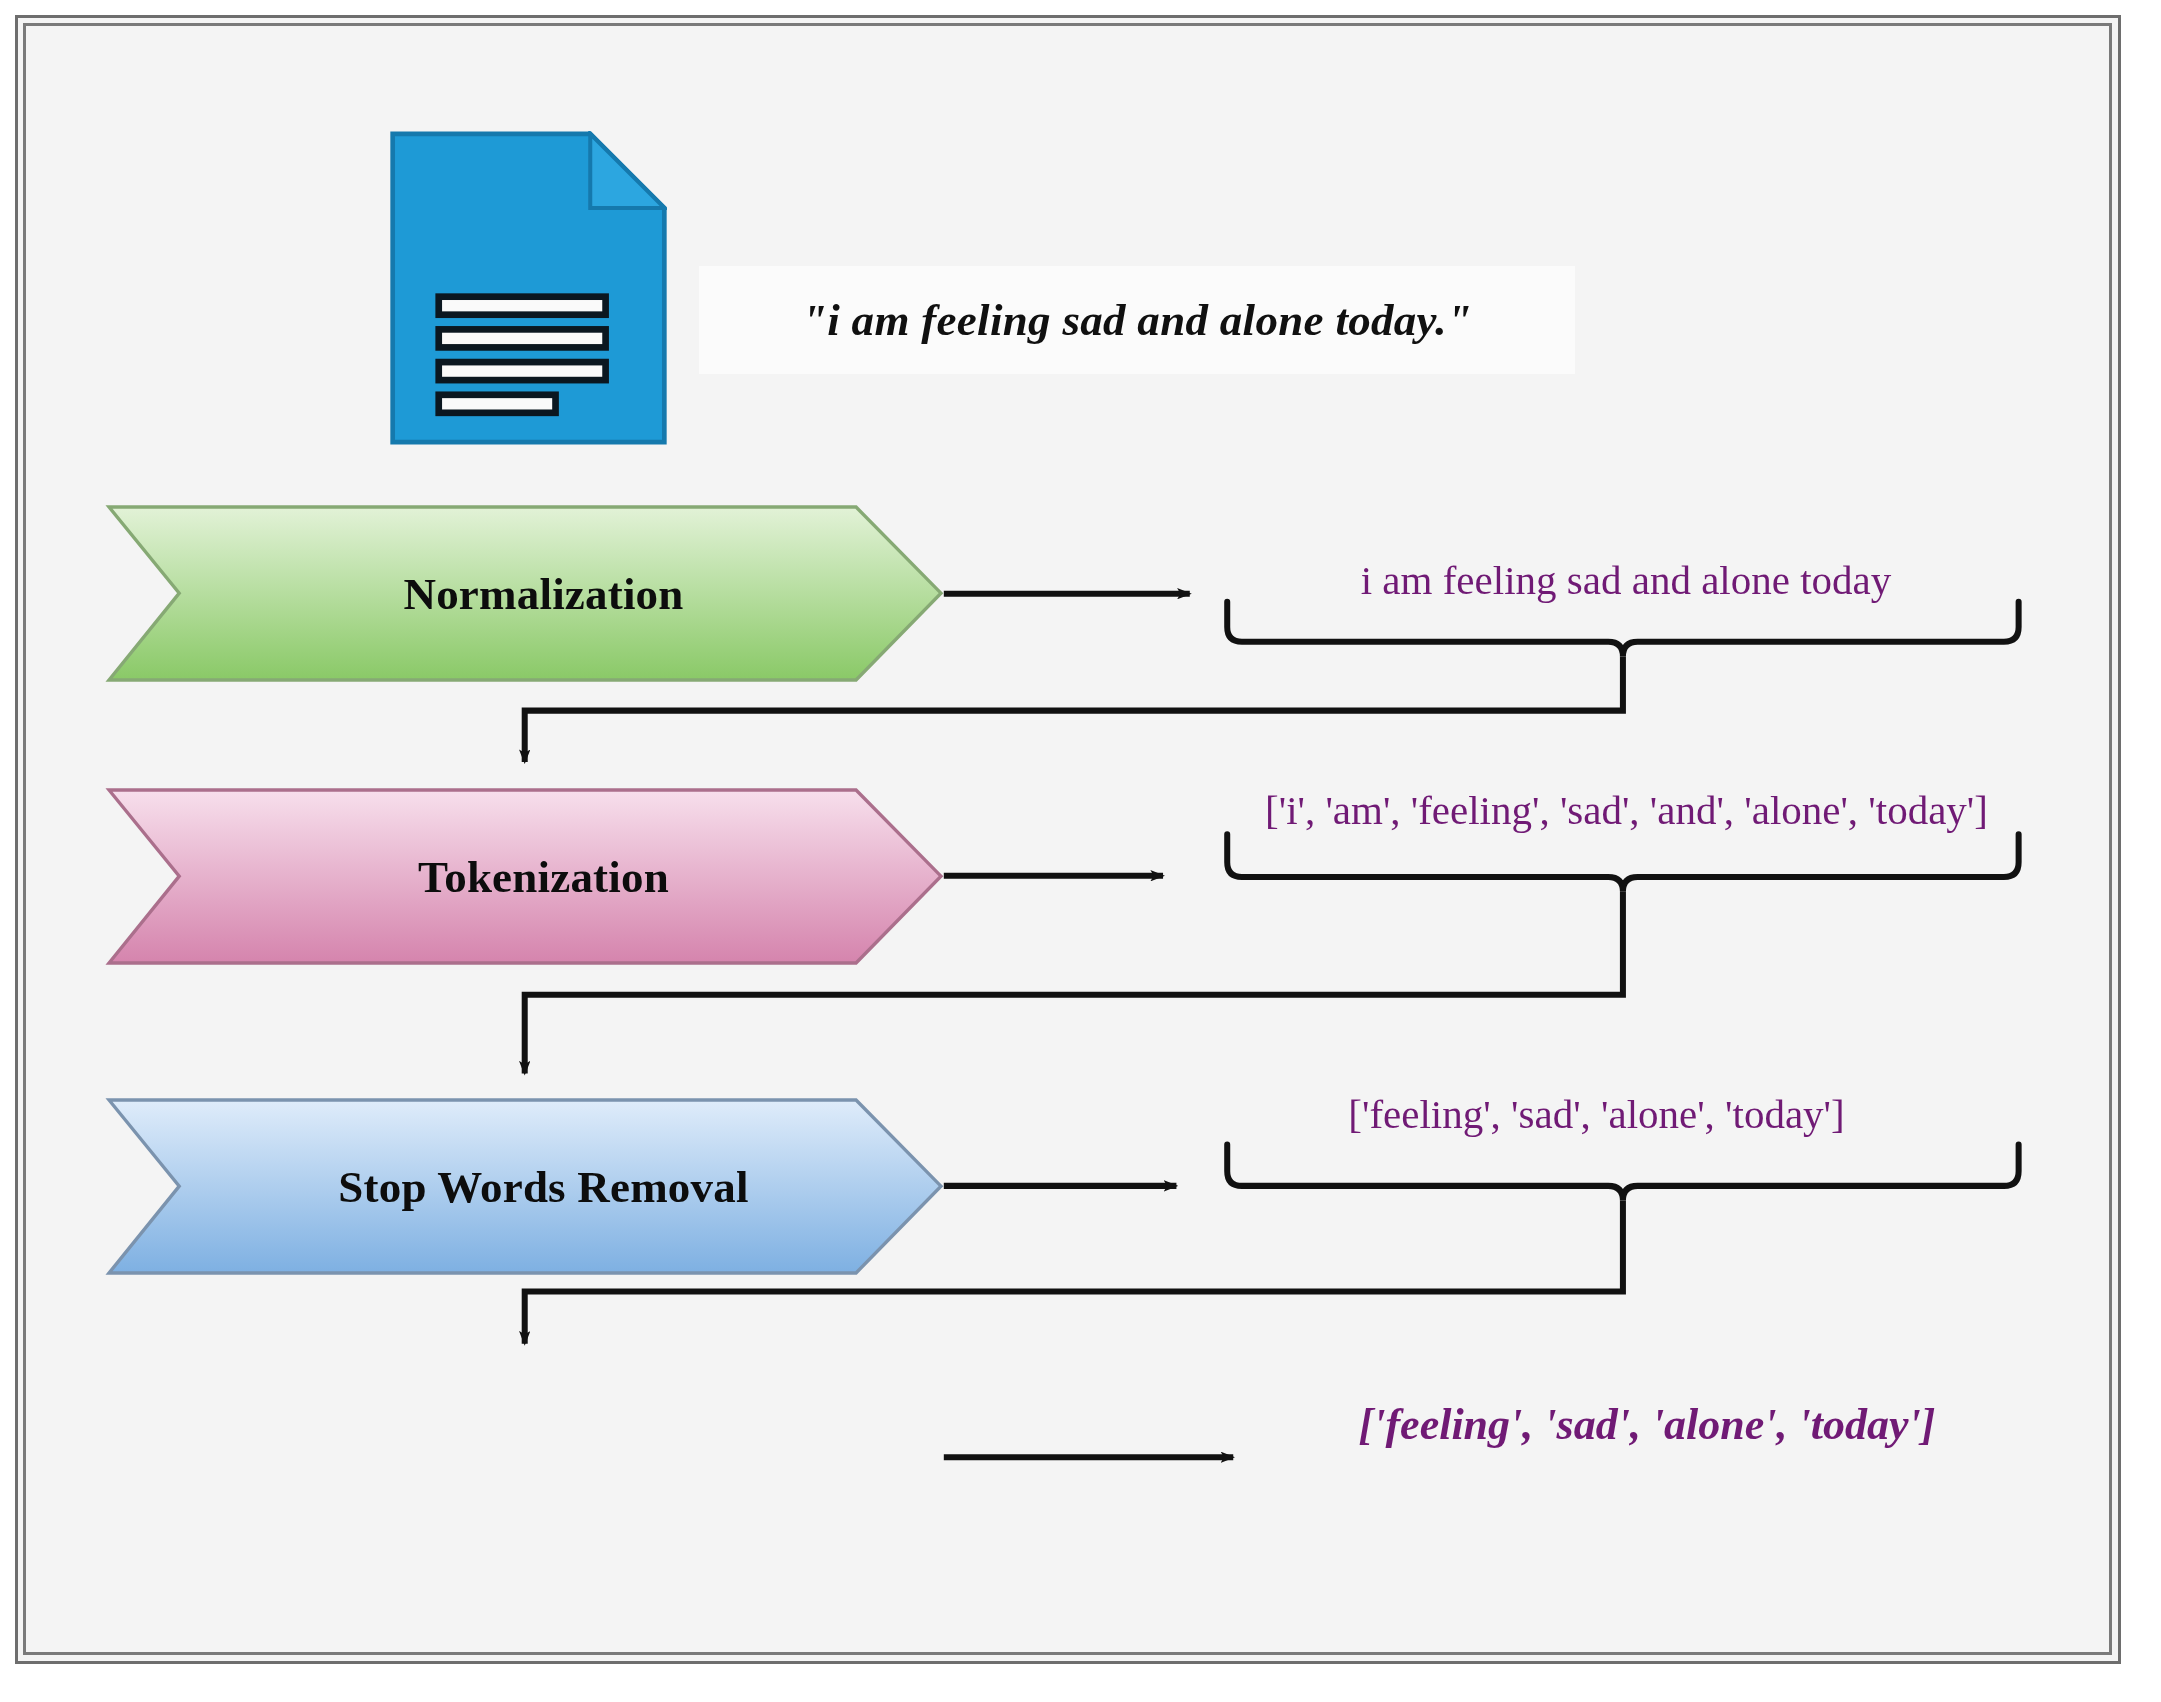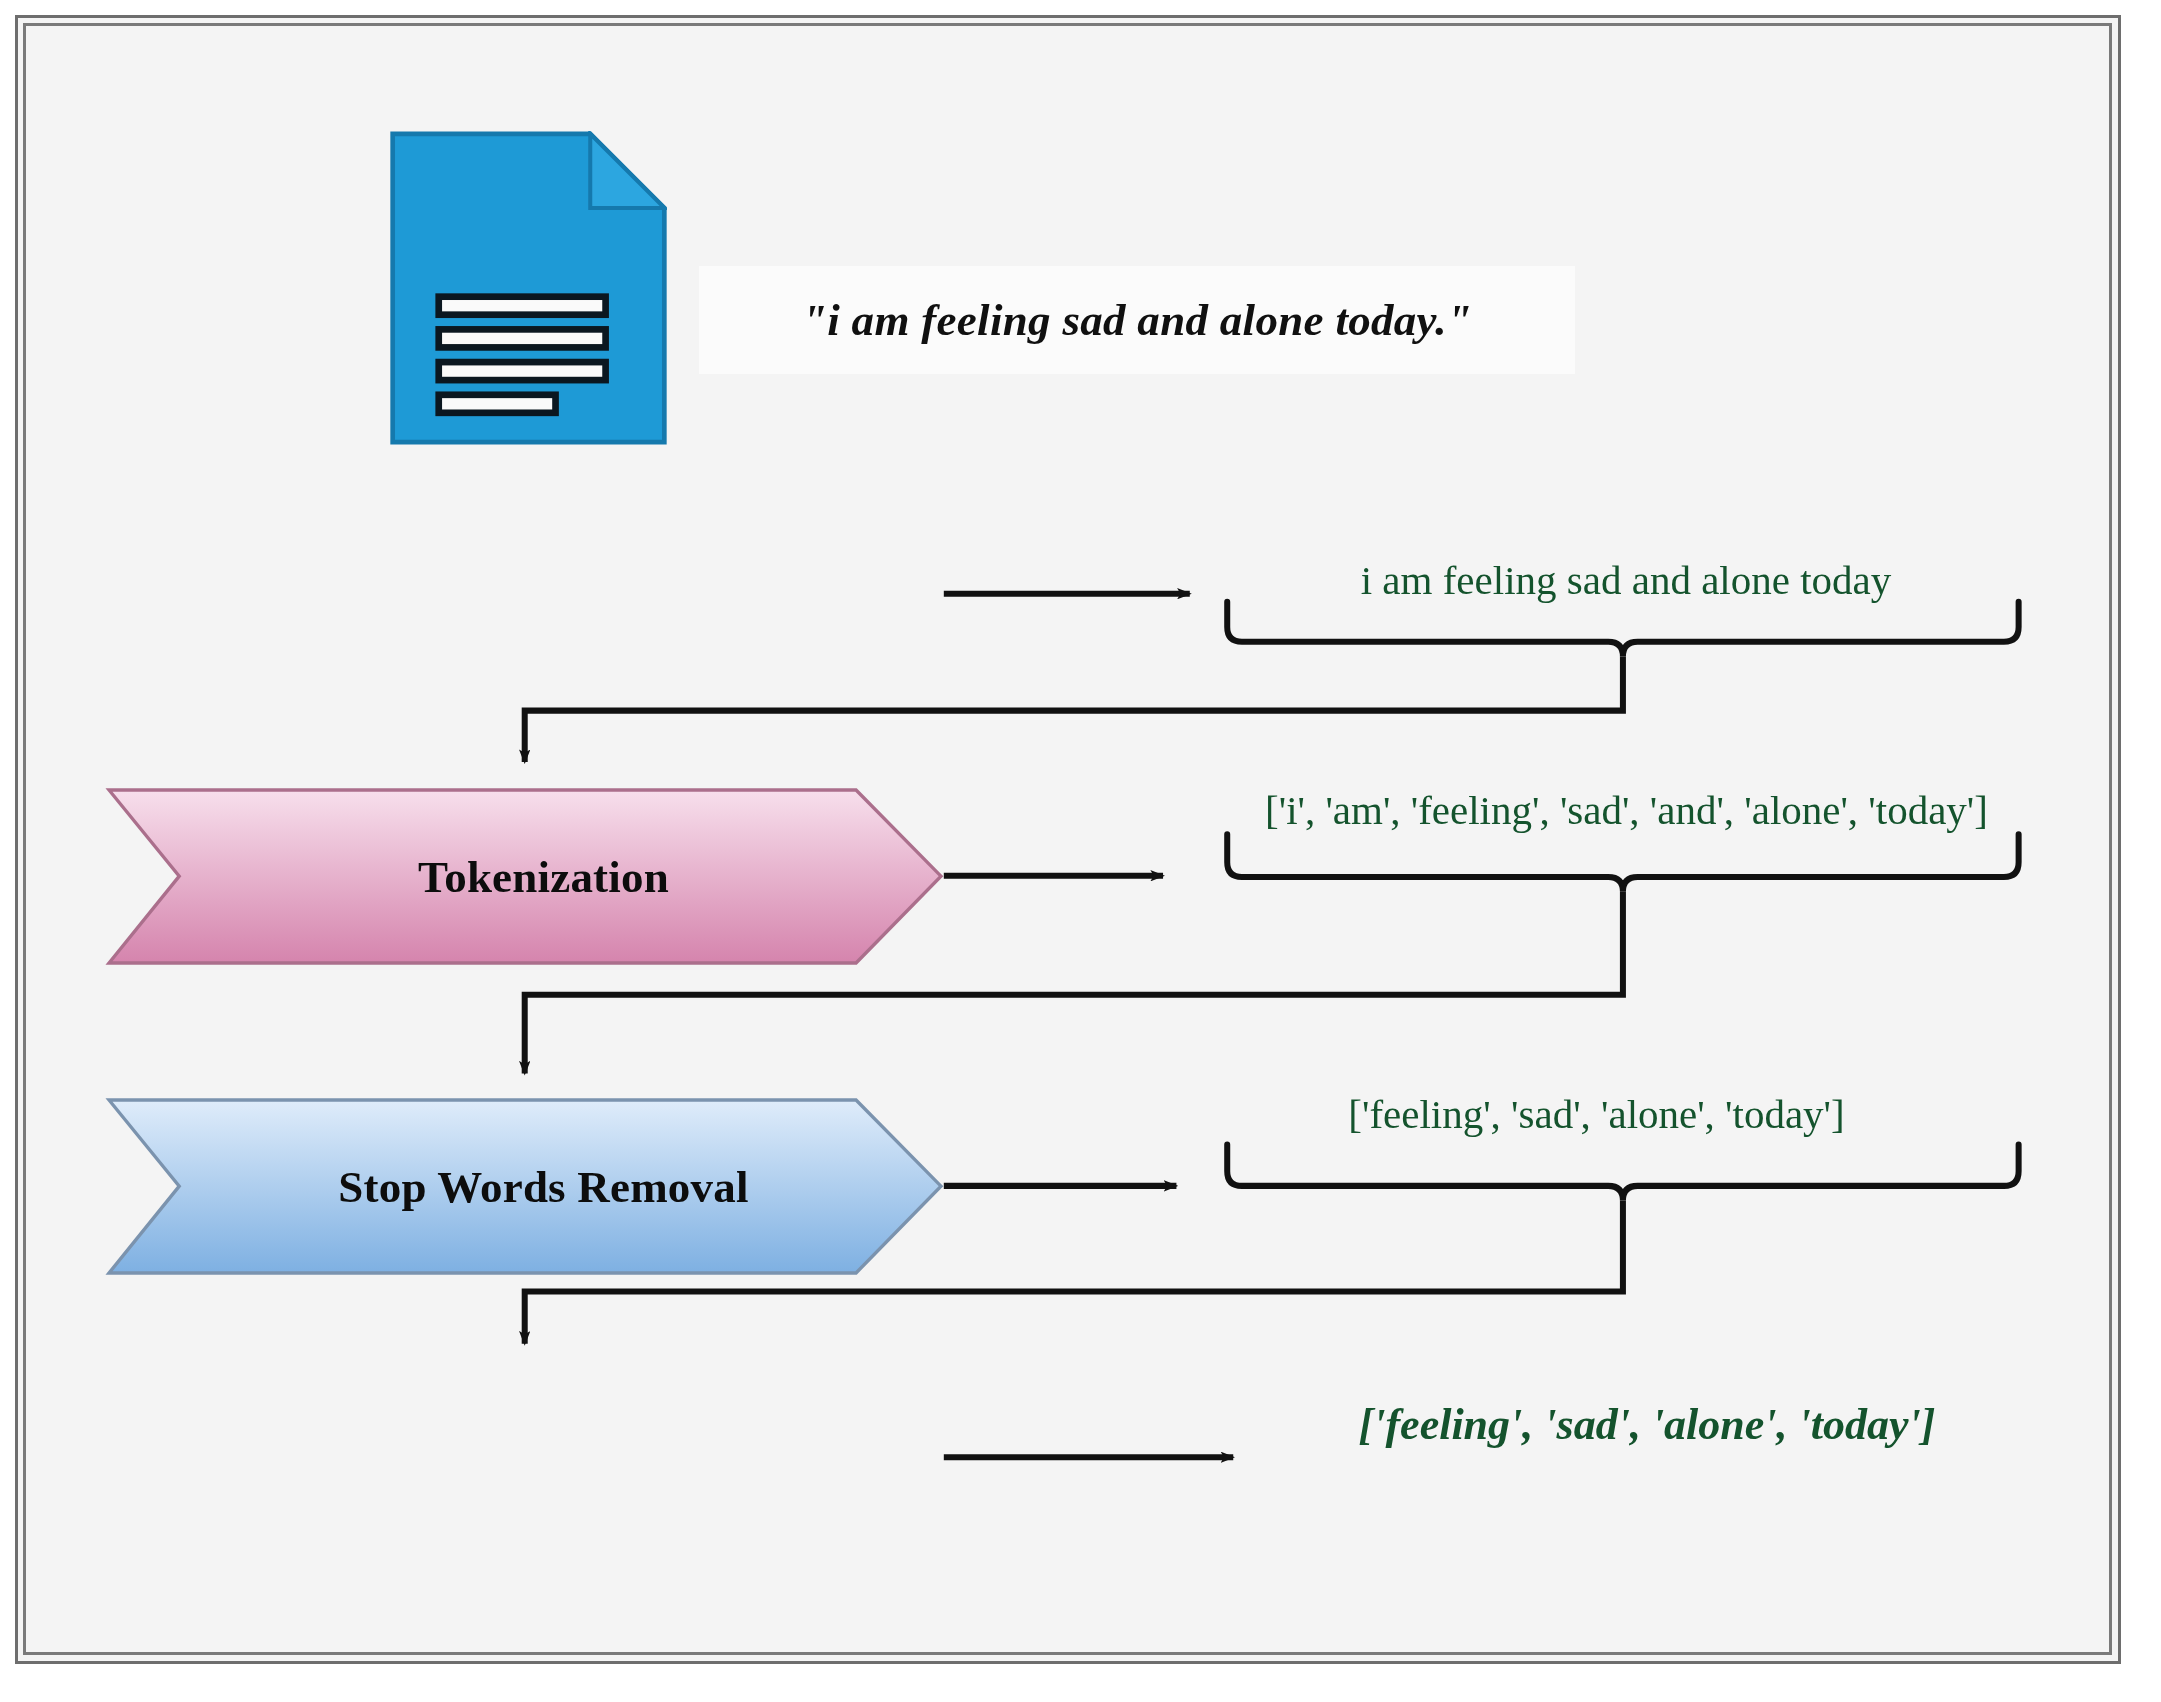--- a/index.html
+++ b/index.html
@@ -102,21 +102,21 @@
   }
   #chev-0 { top: 505px; }
   #chev-1 { top: 788px; }
   #chev-2 { top: 1098px; }
   #chev-3 { top: 1365px; }
 
   
   .result {
     position: absolute;
     font-size: 41px;
-    color: #14532d;
+    color: #701a75;
     white-space: nowrap;
     text-align: center;
   }
   .result.bolditalic {
     font-weight: bold;
     font-style: italic;
     font-size: 44px;
   }
   #res-0 { left: 1240px; top: 556px; width: 772px; }
   #res-1 { left: 1217px; top: 786px; width: 819px; }
@@ -151,20 +151,32 @@
         <rect x="73" y="297" width="250" height="27" fill="#fafafa" stroke="#0b1720" stroke-width="10"></rect>
         <rect x="73" y="346" width="250" height="27" fill="#fafafa" stroke="#0b1720" stroke-width="10"></rect>
         <rect x="73" y="395" width="175" height="27" fill="#fafafa" stroke="#0b1720" stroke-width="10"></rect>
       </svg>
     </div>
 
     <div class="input-box">
       <span class="txt">"i am feeling sad and alone today."</span>
     </div>
 
+    <div class="chev" id="chev-0">
+      <svg viewBox="0 0 1250 265" preserveAspectRatio="none" xmlns="http://www.w3.org/2000/svg">
+        <defs>
+          <linearGradient id="g0" x1="0" y1="0" x2="0" y2="1">
+            <stop offset="0%" stop-color="#e2f2d7"></stop>
+            <stop offset="100%" stop-color="#8ac967"></stop>
+          </linearGradient>
+        </defs>
+        <path d="M 3 3 L 1120 3 L 1247 132 L 1120 262 L 3 262 L 108 132 Z" fill="url(#g0)" stroke="#86a974" stroke-width="5"></path>
+      </svg>
+      <div class="label">Normalization</div>
+    </div>
 
     <div class="chev" id="chev-2">
       <svg viewBox="0 0 1250 265" preserveAspectRatio="none" xmlns="http://www.w3.org/2000/svg">
         <defs>
           <linearGradient id="g2" x1="0" y1="0" x2="0" y2="1">
             <stop offset="0%" stop-color="#dfecfa"></stop>
             <stop offset="100%" stop-color="#7eb0e2"></stop>
           </linearGradient>
         </defs>
         <path d="M 3 3 L 1120 3 L 1247 132 L 1120 262 L 3 262 L 108 132 Z" fill="url(#g2)" stroke="#7b93ae" stroke-width="5"></path>

